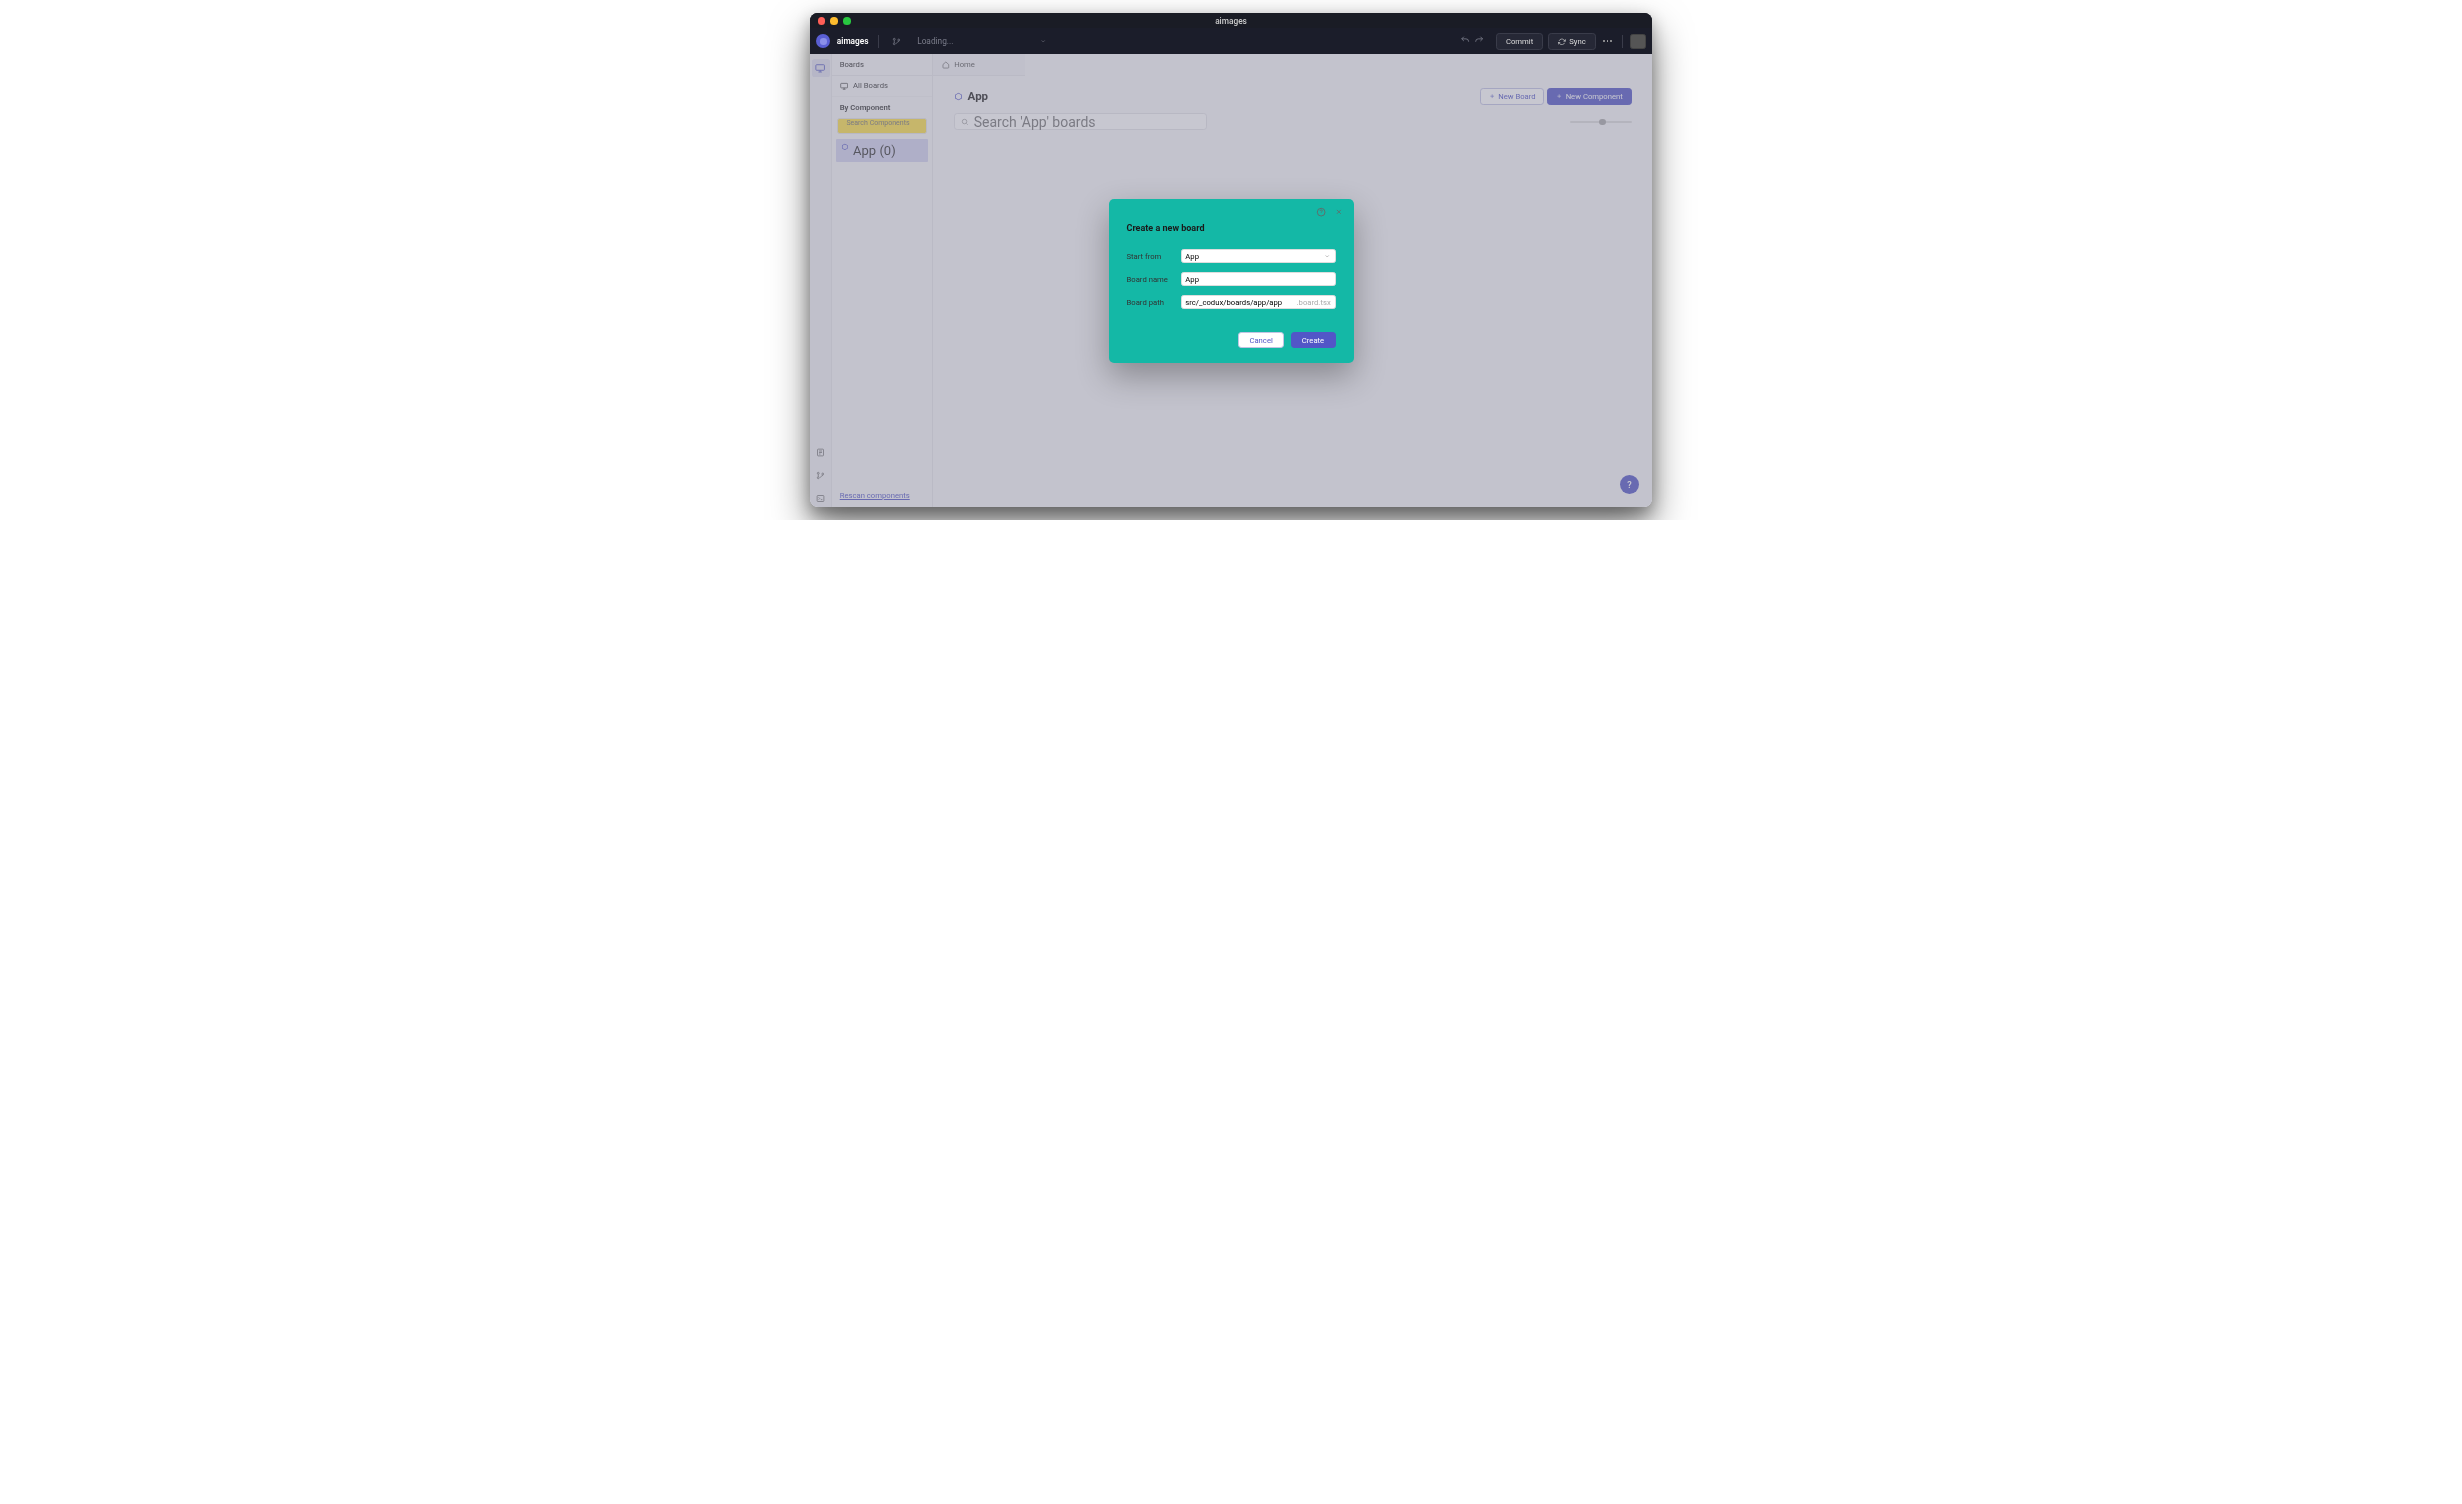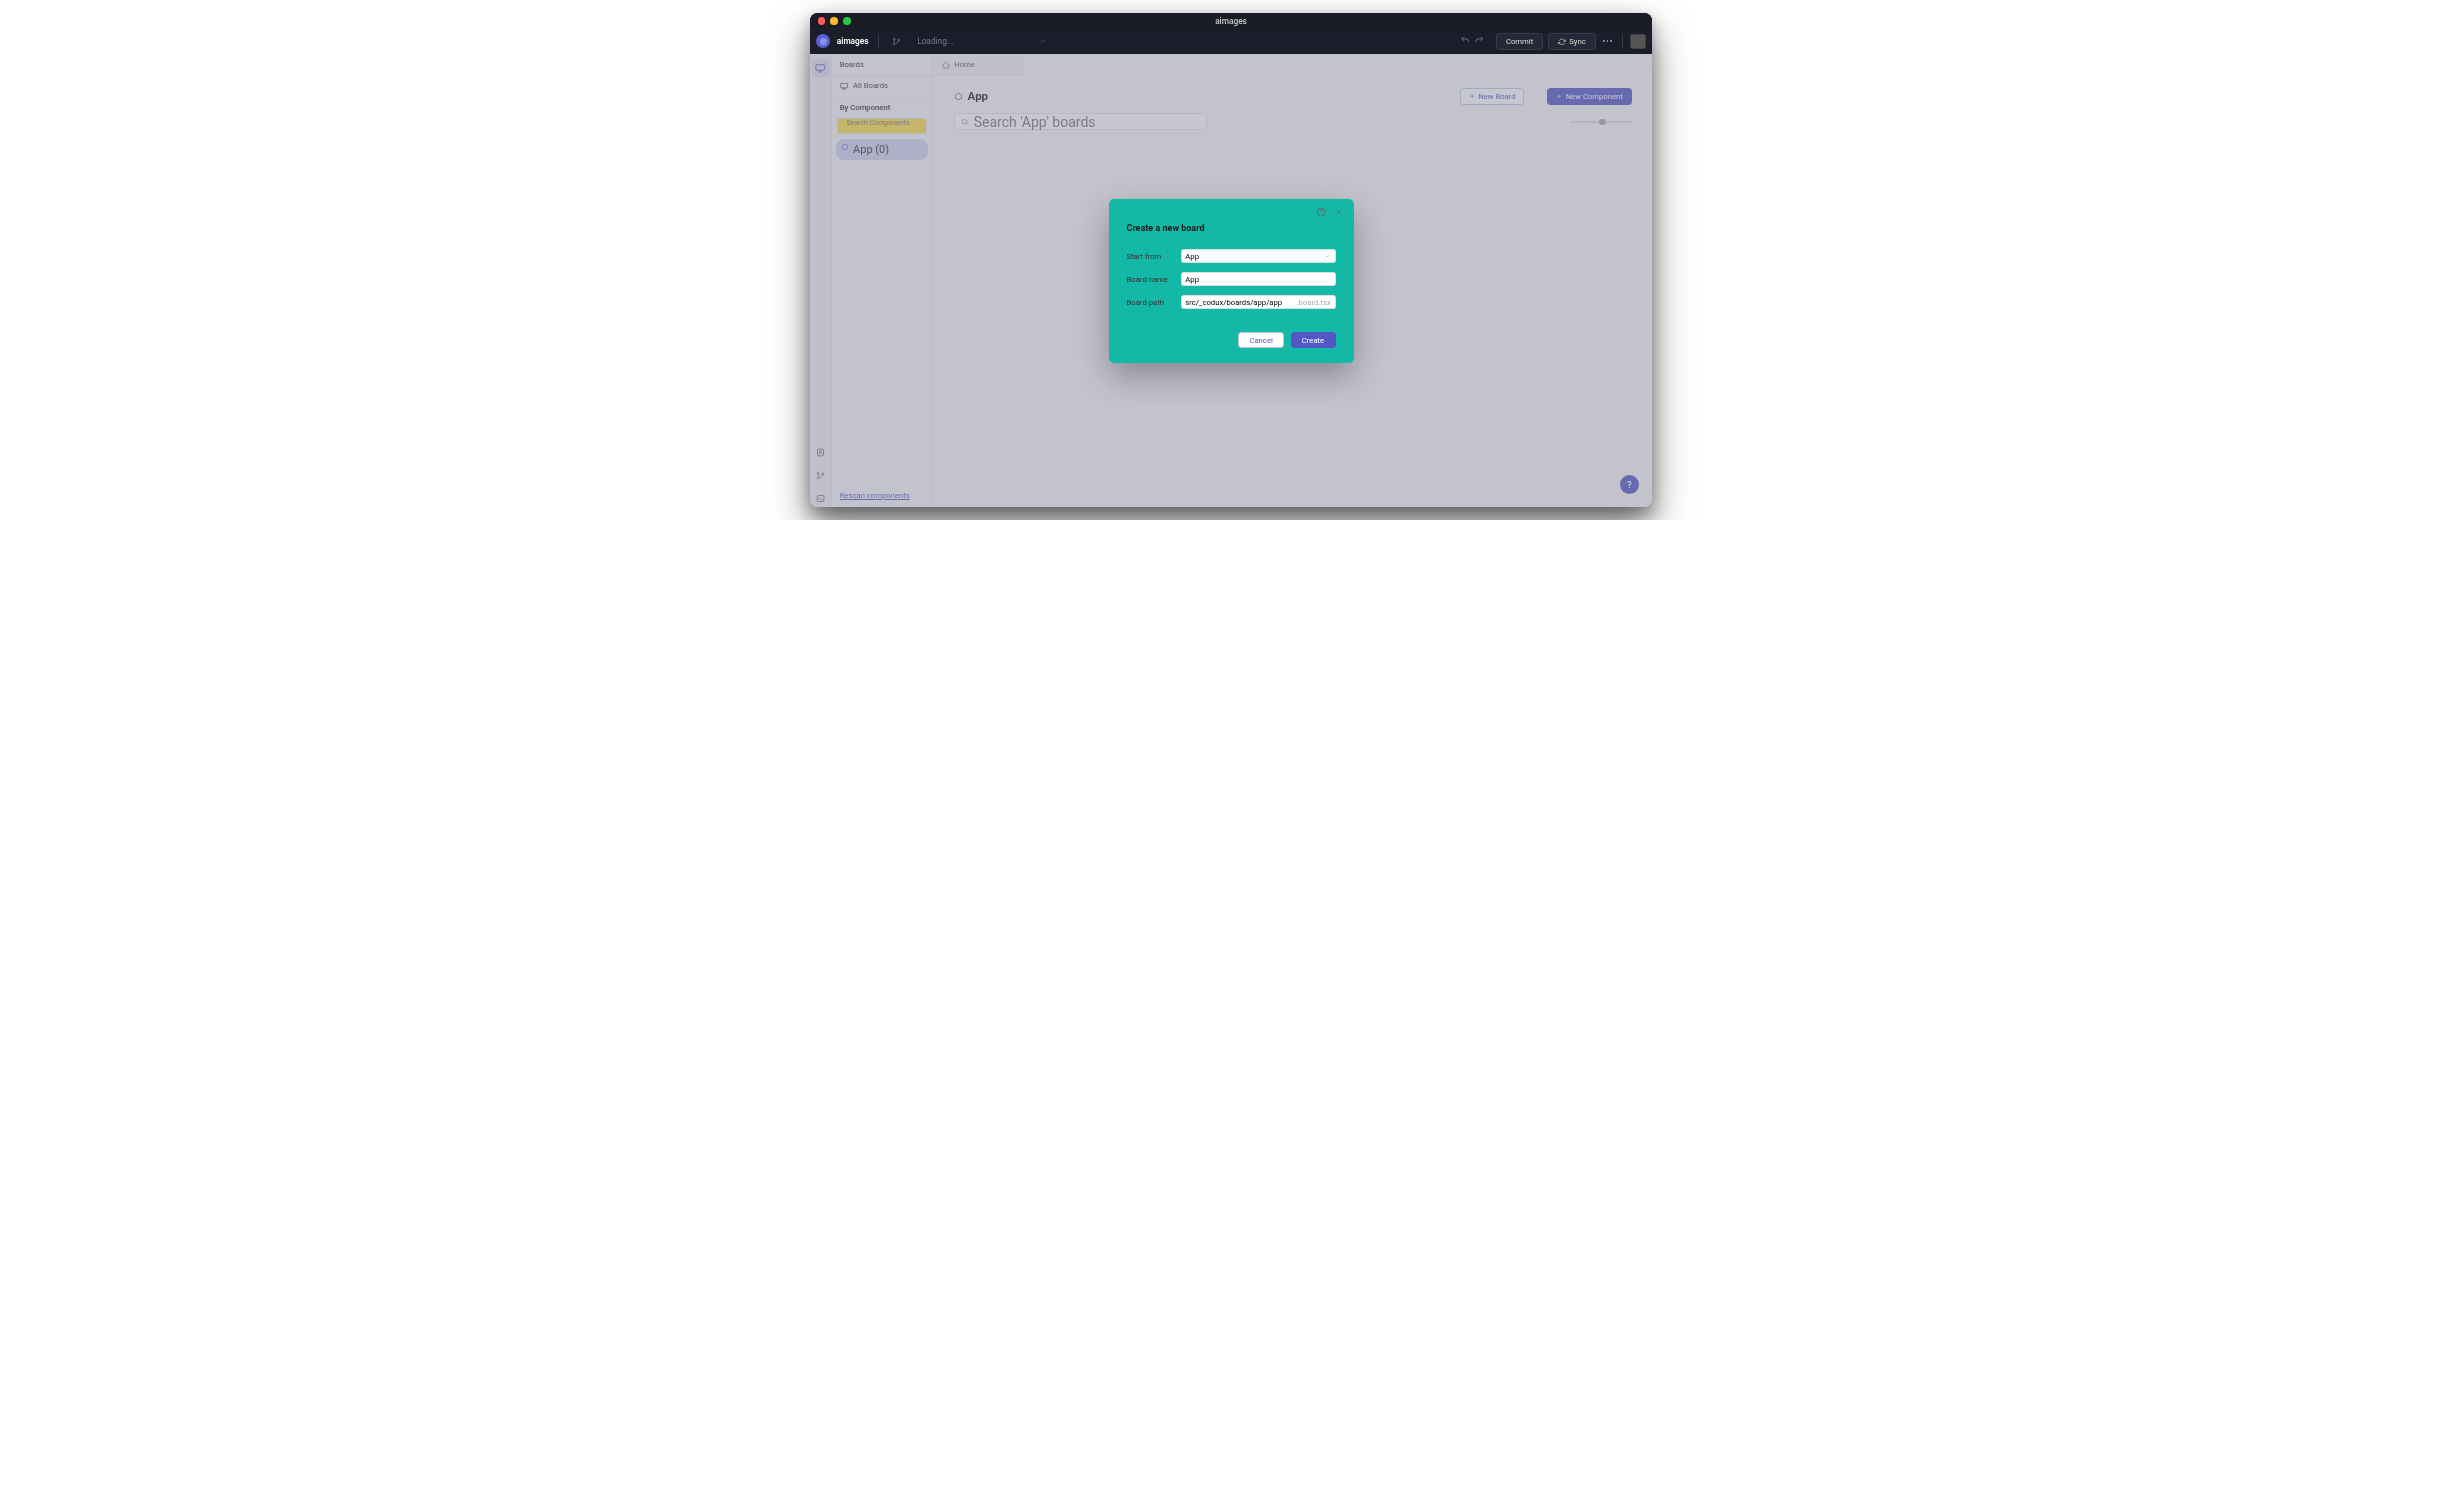--- a/index.html
+++ b/index.html
@@ -30,29 +30,29 @@
 .rail{width:22px;background:#f3f3f6;border-right:0.6px solid #e8e8ec;display:flex;flex-direction:column;align-items:center;padding-top:5.1px;gap:5.1px}
 .rail-item{width:18px;height:18px;display:flex;align-items:center;justify-content:center;cursor:pointer;border-radius:2.6px;color:#666}
 .rail-item.active{background:#e0e0ee;color:#5155c4}
 .rail-spacer{flex:1}
 .sidebar{width:101px;background:#f8f8fa;border-right:0.6px solid #e8e8ec;display:flex;flex-direction:column}
 .sidebar-header{height:22px;border-bottom:0.6px solid #e8e8ec;display:flex;align-items:center;padding:0 7.7px;font-size:7.7px;font-weight:400;color:#222}
 .side-item{padding:5.1px 7.7px;font-size:7.7px;color:#333;display:flex;align-items:center;gap:5.1px;cursor:pointer;border-bottom:0.6px solid #f0f0f3}
 .side-section-label{padding:6.4px 7.7px 3.8px;font-size:7.7px;font-weight:600;color:#333}
 .component-search{margin:2.6px 5.1px;height:15.4px;border:0.6px solid #e4e4e8;background:#fde047;border-radius:2.6px;display:flex;align-items:flex-start;padding:0 4.5px;gap:3.8px}
 .component-search input{border:none;background:none;outline:none;font-size:7px;flex:1;color:#555}
-.component-item{margin:2.6px 3.8px;padding:3.8px 5.1px;font-size:11px;color:#333;display:flex;gap:4.5px;border-radius:8px;cursor:pointer}
+.component-item{margin:2.6px 3.8px;padding:3.8px 5.1px;font-size:13px;color:#333;display:flex;gap:4.5px;border-radius:1px;cursor:pointer}
 .component-item.selected{background:#d4d4f0}
 .side-footer{margin-top:auto;padding:6.4px 7.7px}
 .rescan-link{color:#5256c7;font-size:7.7px;text-decoration:underline;cursor:pointer}
 .main{flex:1;background:#f8f8fa;display:flex;flex-direction:column}
 .breadcrumb{height:22px;border-bottom:0.6px solid #e8e8ec;display:flex;align-items:center;padding:0 9px;gap:4.5px;font-size:7.7px;color:#555;background:#f3f3f6;width:92px}
 .main-header{display:flex;align-items:center;justify-content:space-between;padding:11.5px 20.5px 5.1px}
 .main-title{display:flex;align-items:center;gap:5.1px;font-size:11.5px;font-weight:700;color:#222}
-.header-actions{display:flex;gap:23px}
+.header-actions{display:flex;gap:3px}
 .hbtn{height:16.7px;padding:0 7.7px;border-radius:3.2px;font-size:7.7px;display:flex;align-items:center;gap:3.2px;cursor:pointer;border:0.6px solid}
 .hbtn.outline{background:#fff;border-color:#c2c4e4;color:#5256c7}
 .hbtn.primary{background:#5256c7;border-color:#5256c7;color:#fff}
 .search-row{display:flex;align-items:center;padding:3.8px 20.5px 9px;gap:13px}
 .board-search{width:253px;height:16.7px;border:0.6px solid #e4e4e8;background:#fff;border-radius:3.2px;display:flex;align-items:center;padding:0 6.4px;gap:5.1px}
 .board-search input{border:none;background:none;outline:none;font-size:14px;flex:1}
 .zoom-slider{margin-left:auto;width:62px;height:2.6px;background:#ddd;border-radius:1.3px;position:relative}
 .zoom-thumb{width:6.4px;height:6.4px;background:#aaa;border-radius:50%;position:absolute;top:-1.9px;left:48%}
 .overlay{position:absolute;inset:0;background:rgba(130,130,150,.45);display:flex;align-items:center;justify-content:center}
 .modal{width:245px;background:#14b8a6;border-radius:5.1px;box-shadow:0 13px 32px rgba(0,0,0,.3);padding:11.5px 18px 15.4px;position:relative}

